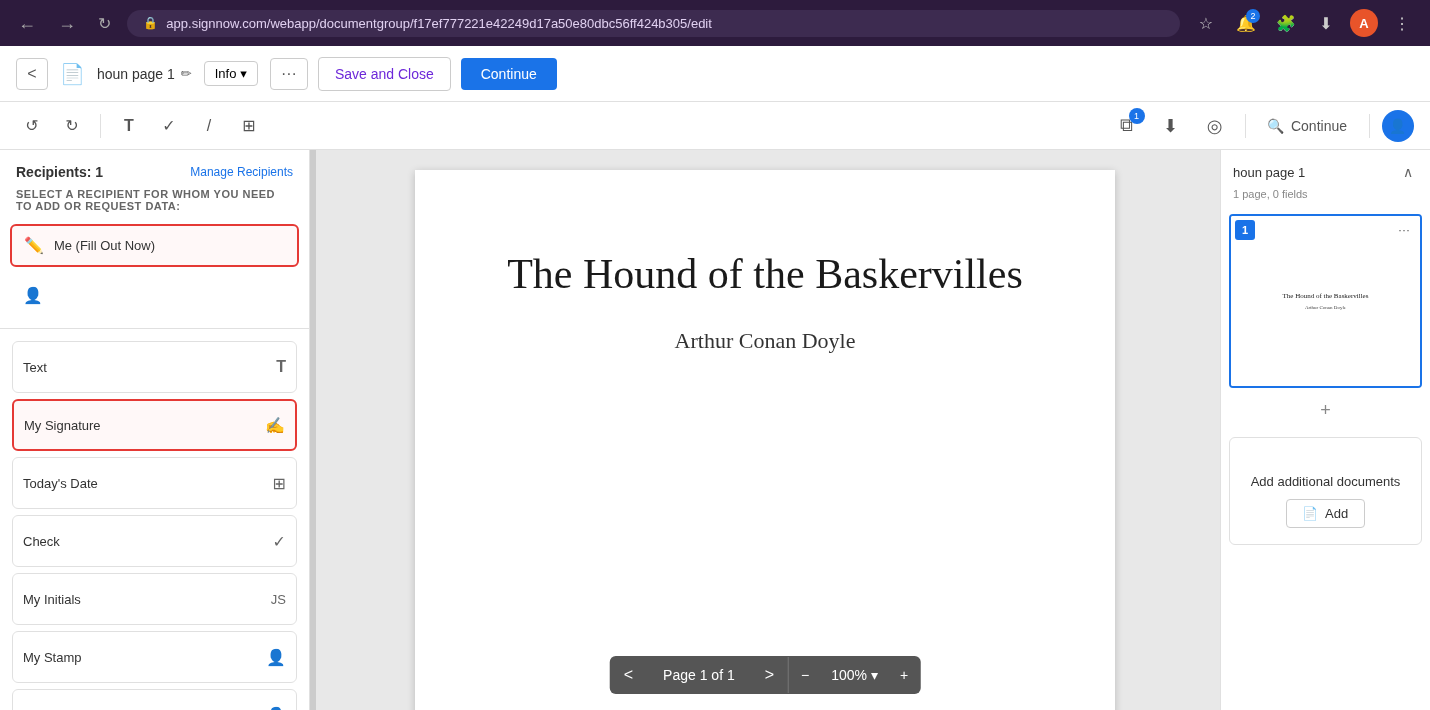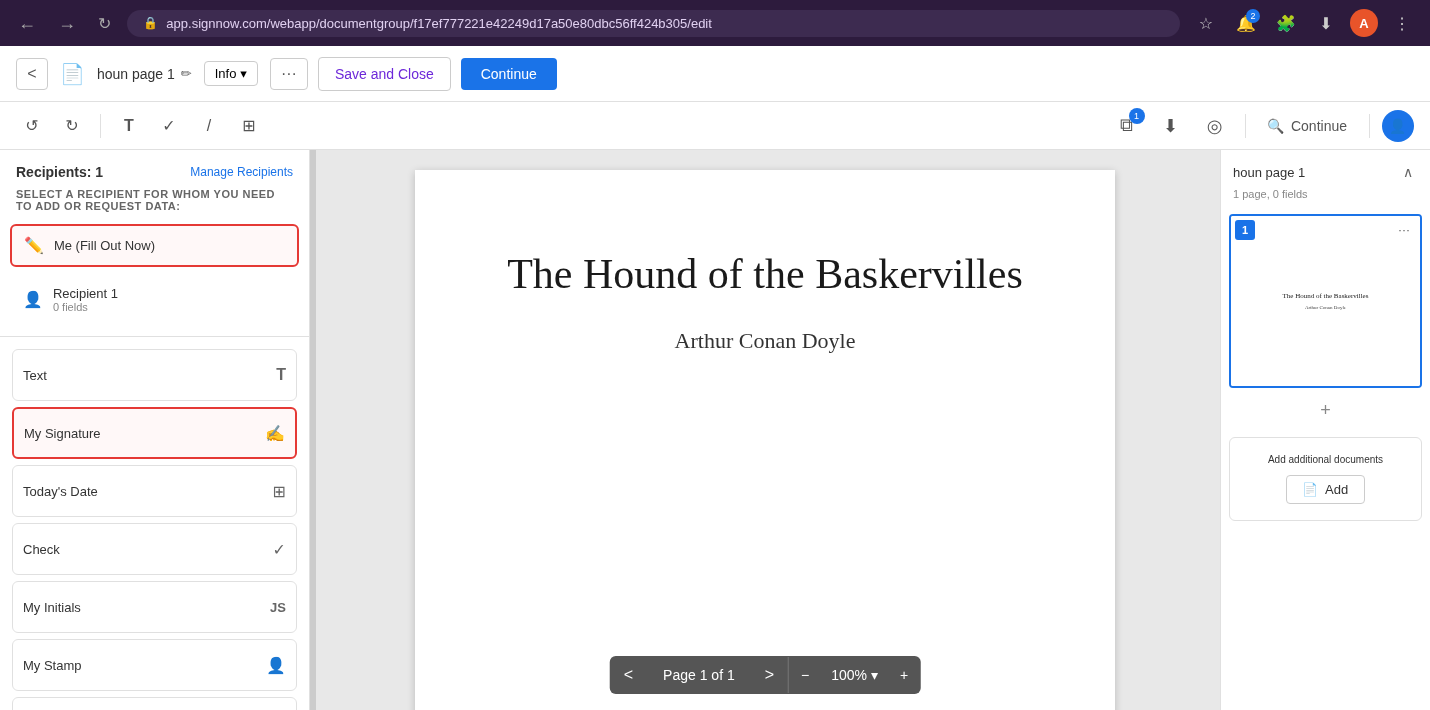--- a/index.html
+++ b/index.html
@@ -621,24 +621,25 @@
       margin: 8px;
       border: 1px solid #e0e0e0;
       border-radius: 6px;
       padding: 16px 12px;
       display: flex;
       flex-direction: column;
       align-items: center;
       gap: 10px;
     }
     .add-docs-title {
-      font-size: 10px;
+      font-size: 13px;
       font-weight: 500;
       color: #333;
       text-align: center;
+      margin-top: 20px;
     }
     .add-btn {
       background: white;
       border: 1px solid #ccc;
       border-radius: 4px;
       padding: 6px 16px;
       font-size: 13px;
       cursor: pointer;
       display: flex;
       align-items: center;
@@ -735,24 +736,20 @@
 
     <div class="recipient-item selected">
       <span class="recipient-icon me">✏️</span>
       <div class="recipient-info">
         <div class="recipient-name">Me (Fill Out Now)</div>
       </div>
     </div>
 
     <div class="recipient-item normal">
       <span class="recipient-icon person">👤</span>
-      <div class="recipient-info">
-        <div class="recipient-name">Recipient 1</div>
-        <div class="recipient-fields">0 fields</div>
-      </div>
     </div>
 
     <div class="panel-divider"></div>
 
 
     <div class="fields-scroll">
       <div class="fields-grid">
 
         <div class="field-item">
           <span class="field-label">Text</span>
@@ -769,21 +766,21 @@
           <span class="field-icon">⊞</span>
         </div>
 
         <div class="field-item">
           <span class="field-label">Check</span>
           <span class="field-icon">✓</span>
         </div>
 
         <div class="field-item">
           <span class="field-label">My Initials</span>
-          <span class="field-icon" style="font-size:13px; font-weight:bold;">JS</span>
+          <span class="field-icon" style="font-size:13px; font-weight:normal;">JS</span>
         </div>
 
         <div class="field-item">
           <span class="field-label">My Stamp</span>
           <span class="field-icon">👤</span>
         </div>
 
         <div class="field-item">
           <span class="field-label">My Info</span>
           <span class="field-icon">👤</span>

